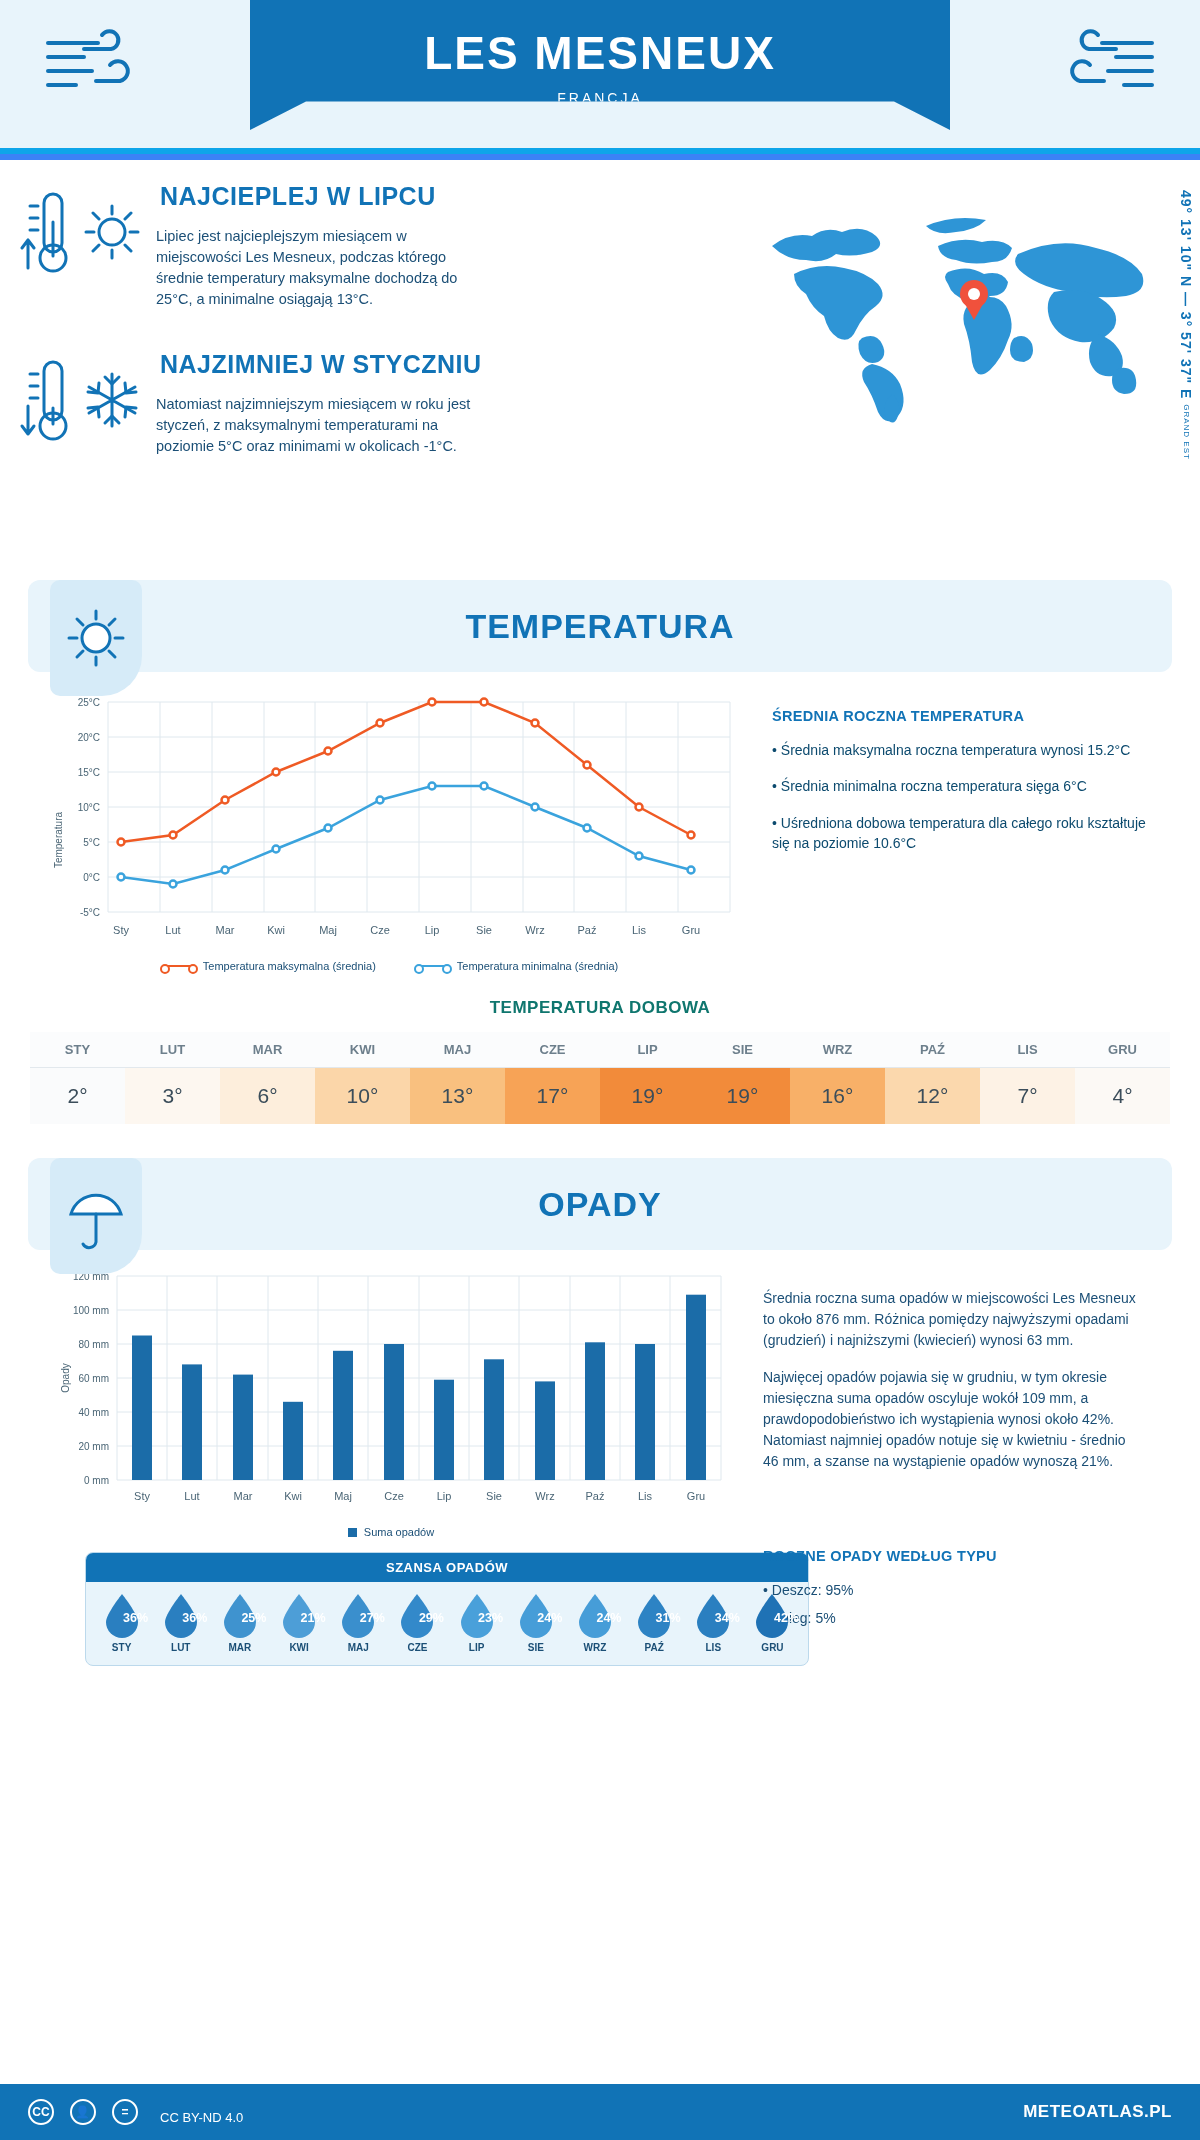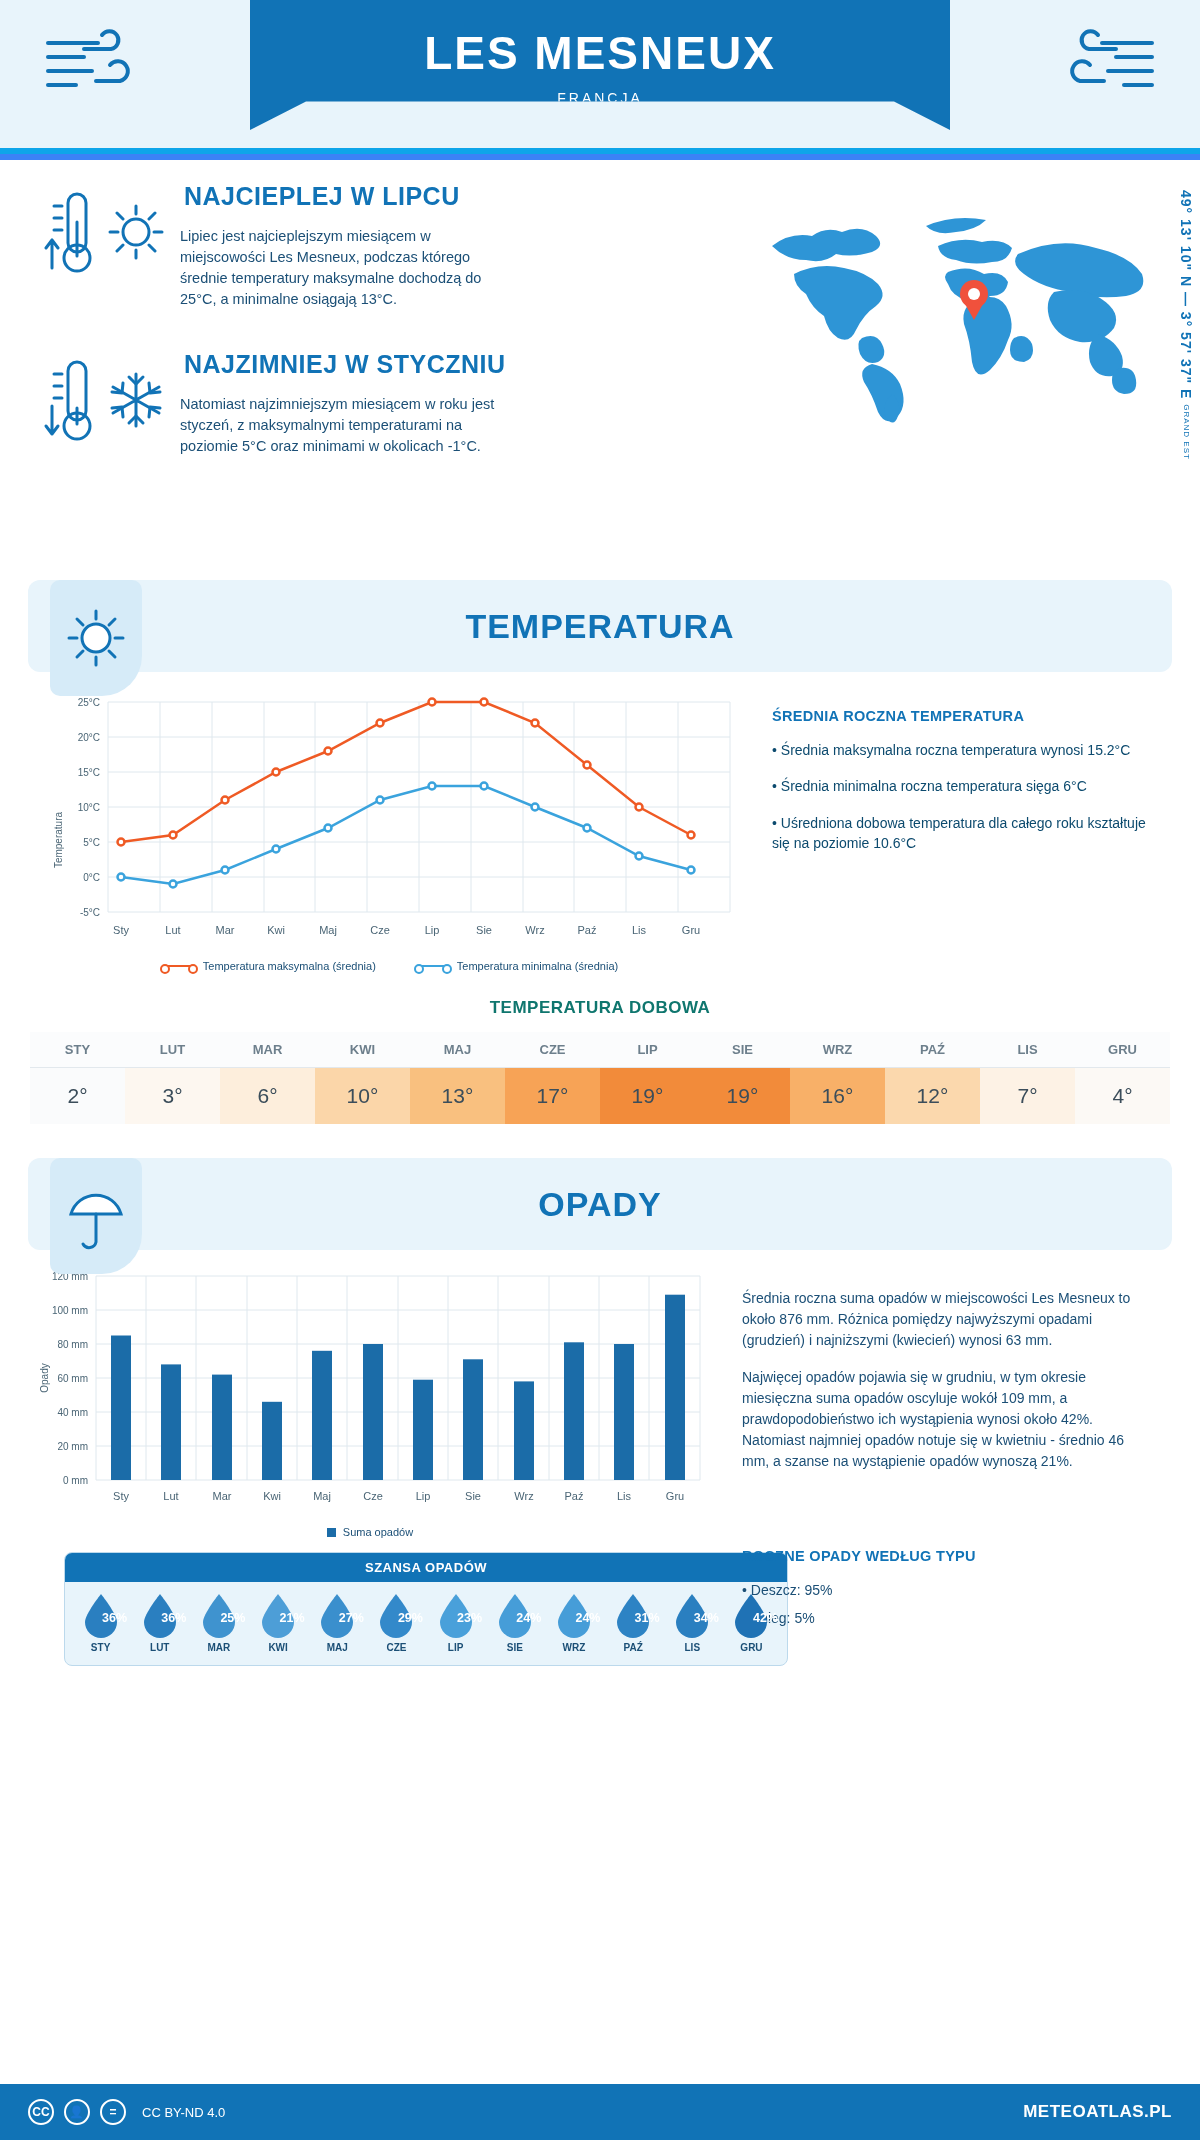--- a/index.html
+++ b/index.html
@@ -50,21 +50,21 @@
     font-size: 14px;
     letter-spacing: 3px;
     margin-top: 10px;
   }
   .wind-left { position: absolute; left: 40px; top: 25px; }
   .wind-right { position: absolute; right: 40px; top: 25px; }
 
   
   .intro {
     position: relative;
-    padding: 22px 40px 10px 40px;
+    padding: 22px 40px 10px 16px;
     height: 420px;
     background: #ffffff;
   }
   .intro-col-left { width: 620px; }
   .block { display: flex; align-items: flex-start; margin-bottom: 26px; }
   .block-icons { width: 140px; flex: 0 0 140px; display: flex; align-items: center; }
   .block-text { flex: 1; }
   .block-heading {
     font-size: 25px;
     font-weight: bold;
@@ -194,21 +194,21 @@
     background: #fbfcfd;
   }
   .daily-table td {
     text-align: center;
     font-size: 21px;
     color: #3b4d5a;
     padding: 16px 0;
   }
 
   
-  .precip-section { display: flex; padding: 16px 30px 0 20px; }
+  .precip-section { display: flex; padding: 16px 30px 0 41px; }
   .precip-chart { width: 700px; }
   .precip-text { flex: 1; padding: 22px 26px 0 22px; font-size: 14px; line-height: 1.5; }
   .precip-text p { margin: 0 0 16px 0; }
 
   .chance-box {
     margin: 14px 0 0 44px;
     width: 724px;
     border: 1px solid #bcd9ec;
     border-radius: 8px;
     overflow: hidden;
@@ -249,21 +249,21 @@
   .footer {
     position: absolute;
     left: 0; right: 0; bottom: 0;
     height: 56px;
     background: #1173b6;
     display: flex;
     align-items: center;
     justify-content: space-between;
     padding: 0 28px;
   }
-  .footer-left { display: flex; align-items: center; gap: 10px; }
+  .footer-left { display: flex; align-items: flex-end; gap: 16px; }
   .cc-badge {
     width: 26px; height: 26px; border-radius: 50%;
     border: 2px solid #fff; color: #fff;
     display: flex; align-items: center; justify-content: center;
     font-size: 12px; font-weight: bold;
   }
   .cc-text { color: #fff; font-size: 13px; margin-left: 6px; }
   .brand { color: #fff; font-size: 17px; font-weight: bold; letter-spacing: 0.5px; }
 </style>
 </head>

